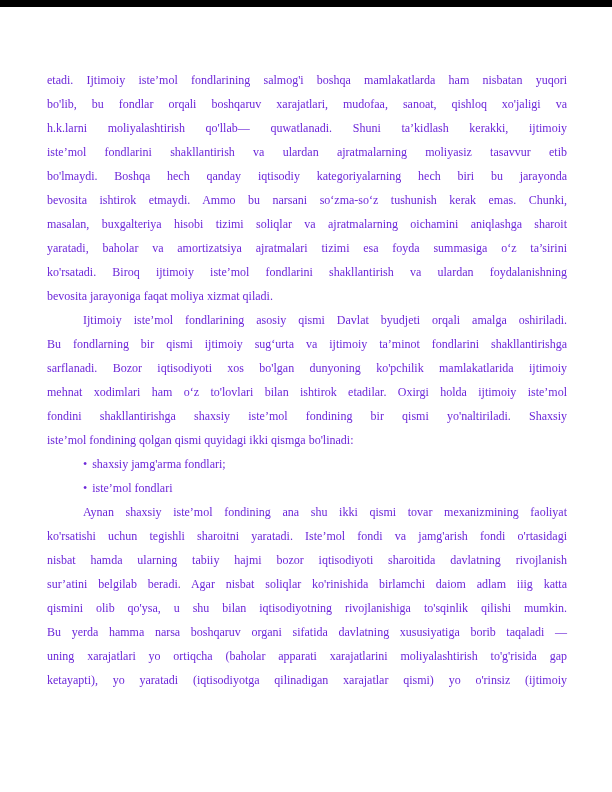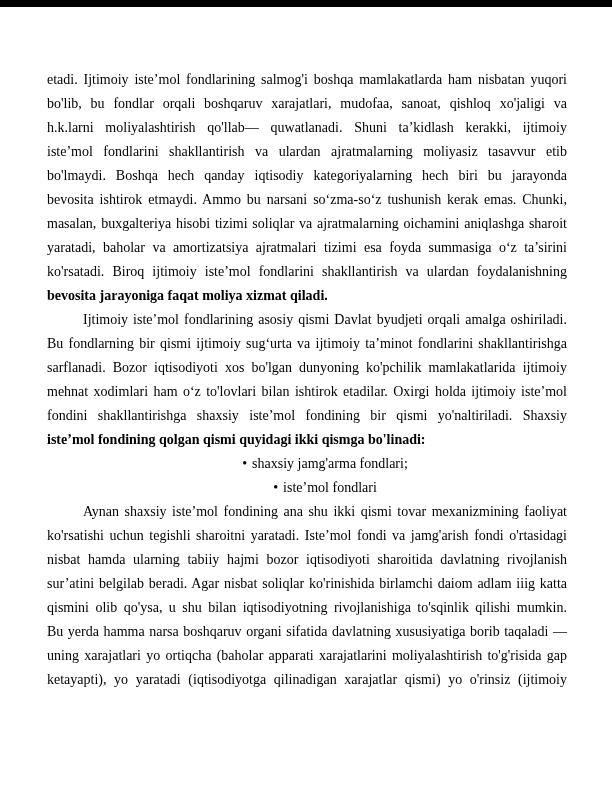--- a/index.html
+++ b/index.html
@@ -21,44 +21,43 @@
     left: 0;
     width: 612px;
     height: 7px;
     background: #000000;
   }
   .text-block {
     position: absolute;
     left: 47px;
     top: 68px;
     width: 520px;
-    font-size: 14px;
+    font-size: 12px;
     line-height: 24px;
-    color: #000000;
+    color: #6d28d9;
   }
   .line {
     width: 100%;
     text-align: justify;
     text-align-last: justify;
     -moz-text-align-last: justify;
   }
   .line.indent {
     text-indent: 36px;
   }
   .line.final {
     text-align: right;
     text-align-last: left;
-    font-weight: bold;
     -moz-text-align-last: left;
   }
   .bullet-line {
     width: 100%;
     padding-left: 36px;
     box-sizing: border-box;
-    text-align: center;
+    text-align: left;
   }
   .bullet-glyph {
     display: inline-block;
     margin-right: 5px;
   }
 </style>
 </head>
 <body>
 
 <div class="page">

